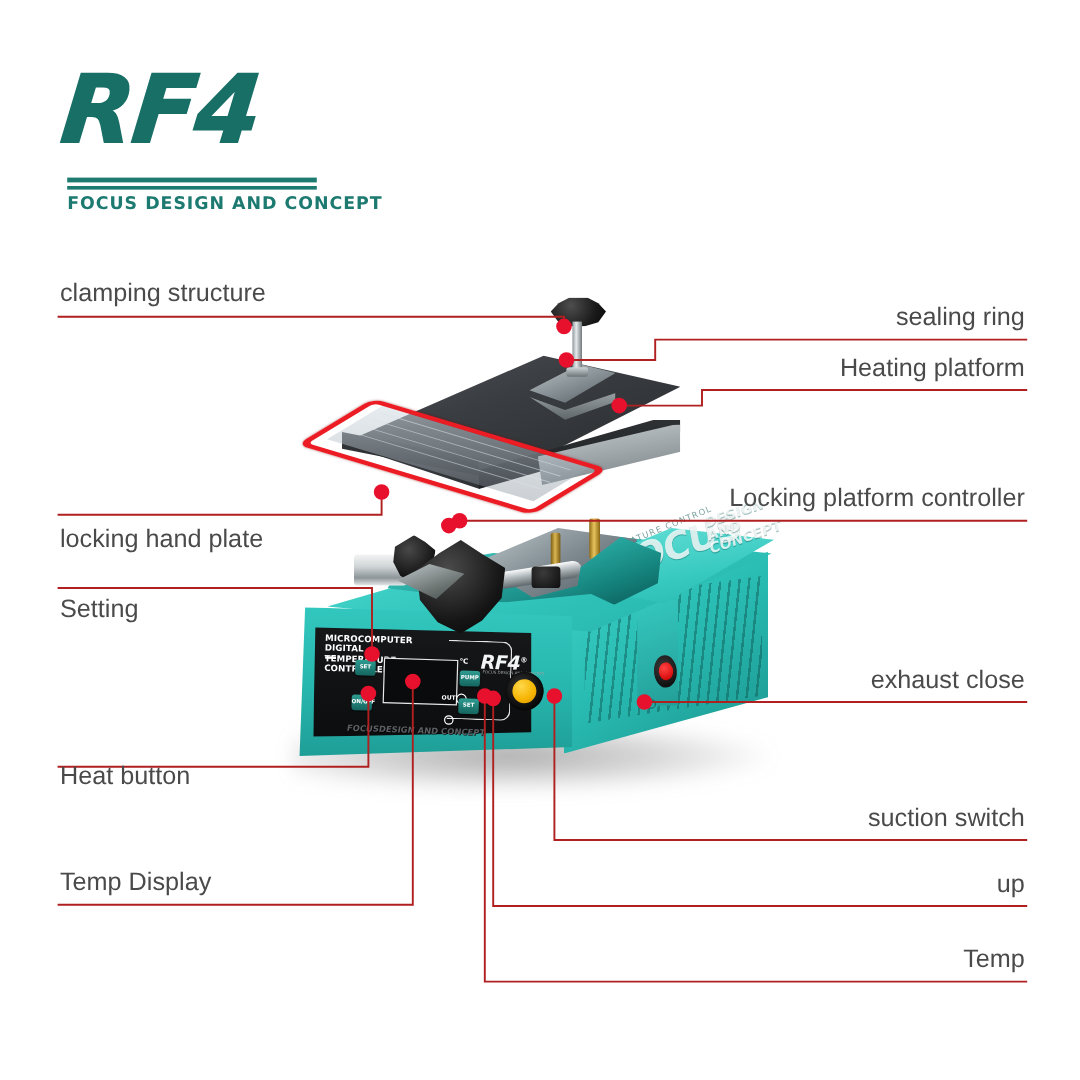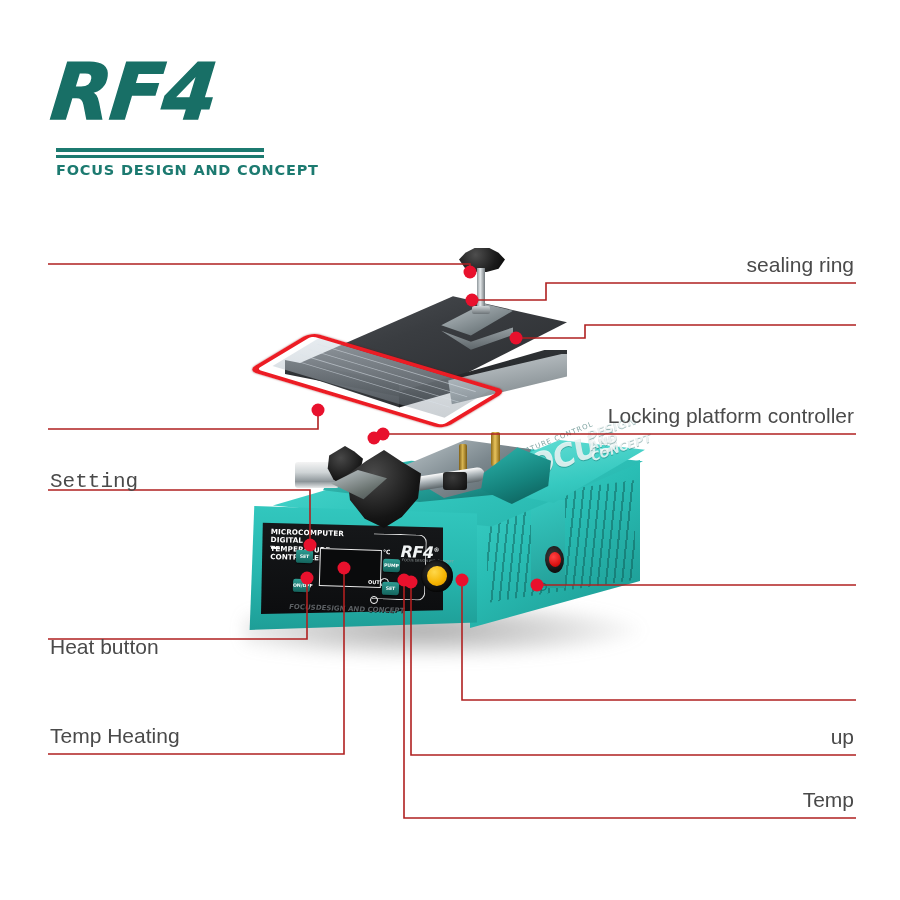--- a/index.html
+++ b/index.html
@@ -338,26 +338,31 @@
       <circle cx="310" cy="545" r="6.5"></circle>
       <circle cx="307" cy="578" r="6.5"></circle>
       <circle cx="344" cy="568" r="6.5"></circle>
       <circle cx="537" cy="585" r="6.5"></circle>
       <circle cx="462" cy="580" r="6.5"></circle>
       <circle cx="411" cy="582" r="6.5"></circle>
       <circle cx="404" cy="580" r="6.5"></circle>
     </g>
   </svg>
 
-
-
-  <div class="lbl" style="left:50px;top:468px;font-family:Liberation Mono, monospace;">Setting</div>
+  <div class="lbl" style="left:50px;top:231px;">clamping structure</div>
+
+  <div class="lbl" style="left:50px;top:436px;">locking hand plate</div>
+
+  <div class="lbl" style="left:50px;top:494px;">Setting</div>
 
   <div class="lbl" style="left:50px;top:633px;">Heat button</div>
 
-  <div class="lbl" style="left:50px;top:722px;">Temp Heating</div>
+  <div class="lbl" style="left:50px;top:722px;">Temp Display</div>
 
   <div class="lbl r" style="right:46px;top:251px;">sealing ring</div>
+  <div class="lbl r" style="right:46px;top:293px;">Heating platform</div>
   <div class="lbl r" style="right:46px;top:402px;">Locking platform controller</div>
+  <div class="lbl r" style="right:46px;top:553px;">exhaust close</div>
+  <div class="lbl r" style="right:46px;top:668px;">suction switch</div>
   <div class="lbl r" style="right:46px;top:723px;">up</div>
   <div class="lbl r" style="right:46px;top:786px;">Temp</div>
 
 </div>
 
 </body></html>

